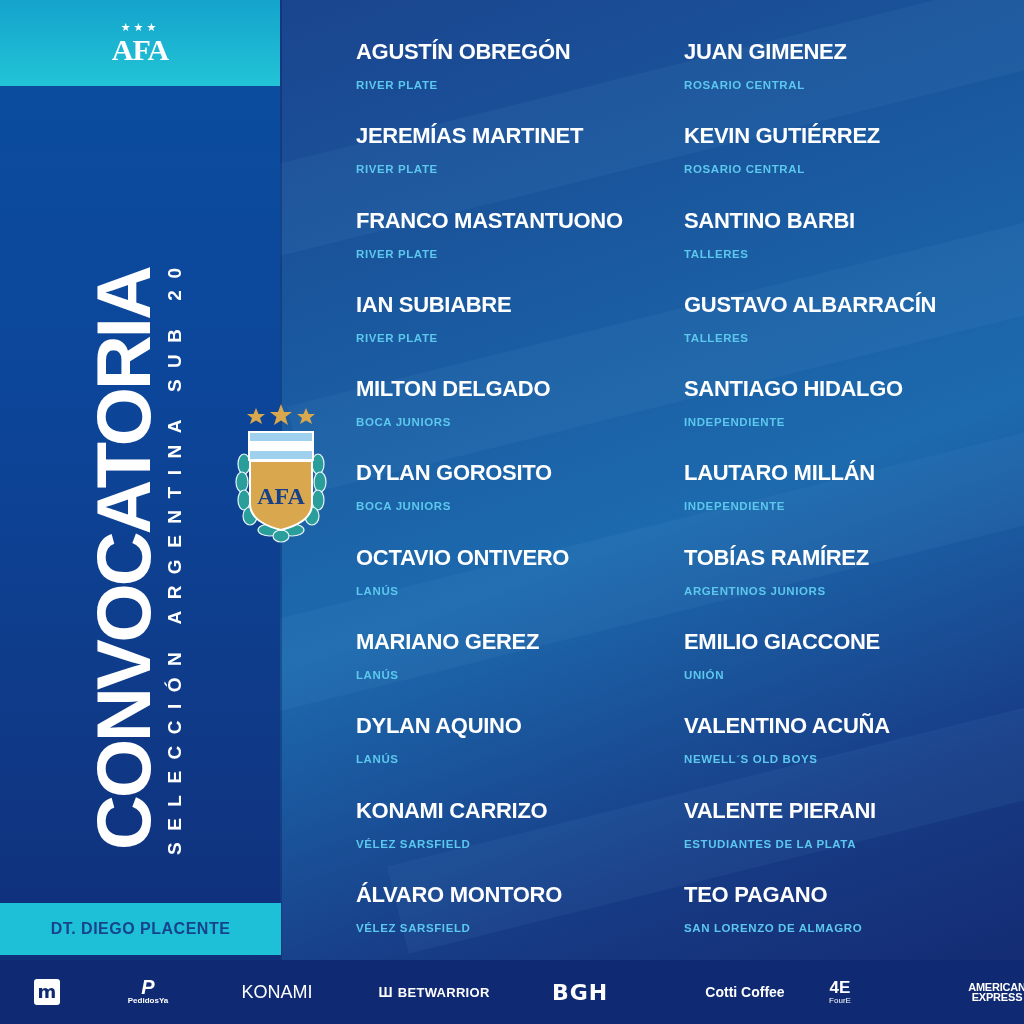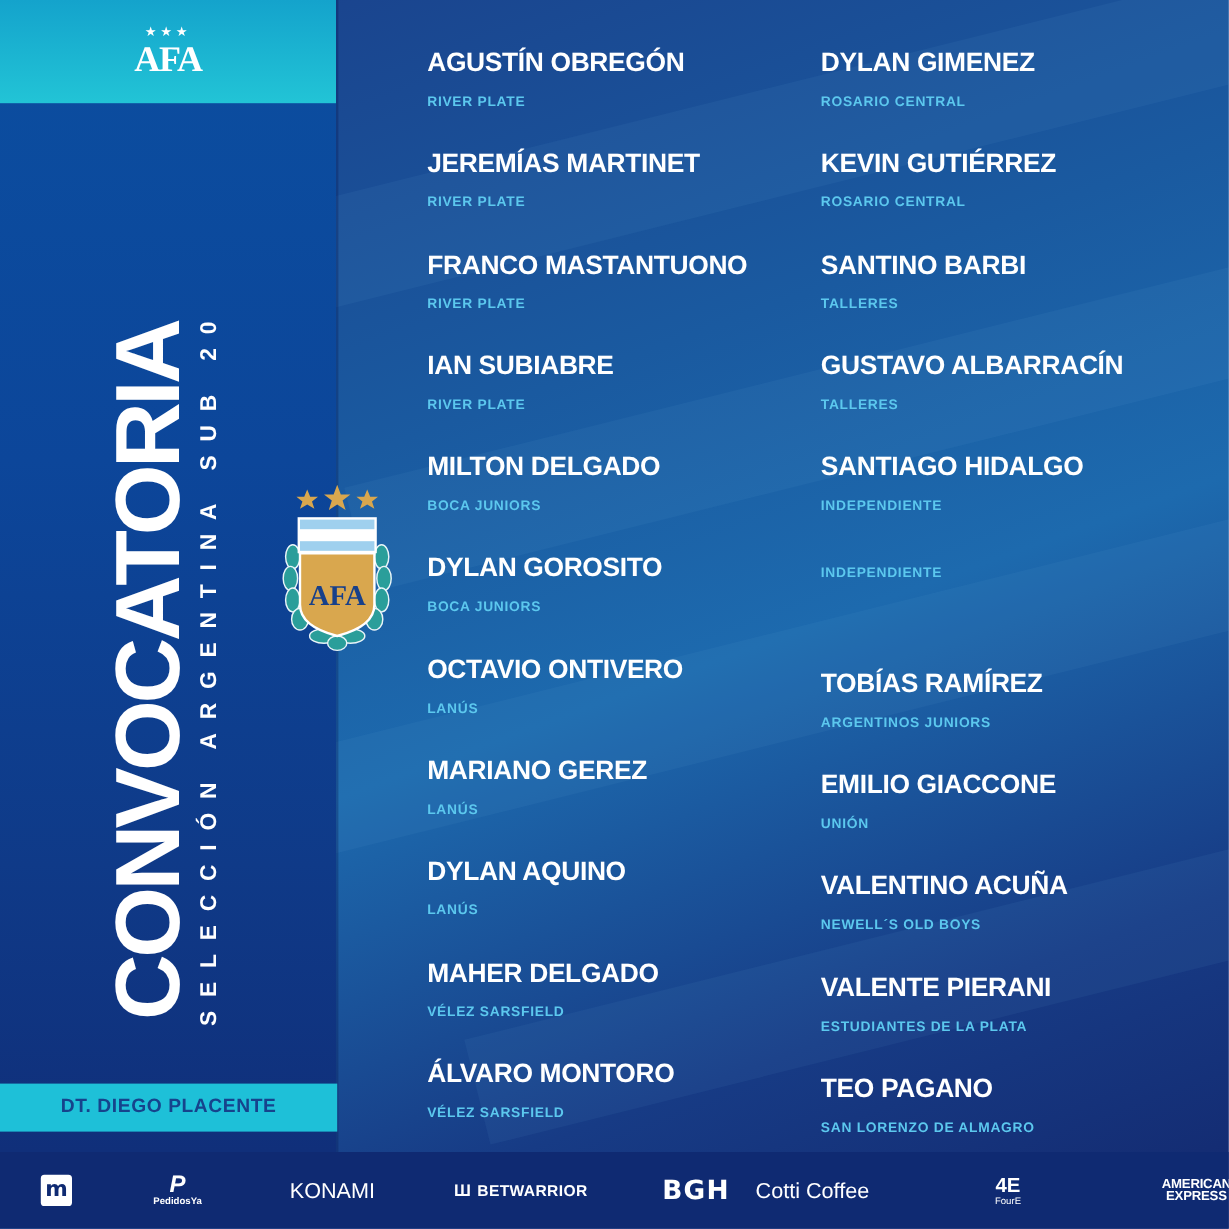--- a/index.html
+++ b/index.html
@@ -35,21 +35,21 @@
     font-weight:bold; font-size:76px; line-height:76px; letter-spacing:-3px; color:#fff; white-space:nowrap;
   }
   .vertical-sub {
     position:absolute; left:165px; top:855px; transform-origin:0 0; transform:rotate(-90deg);
     font-weight:bold; font-size:19px; line-height:20px; letter-spacing:11.5px; color:#fff; white-space:nowrap;
   }
   .crest {
     position:absolute; left:234px; top:404px; width:94px; height:140px;
   }
   .dt-box {
-    position:absolute; left:0; top:903px; width:281px; height:40px;
+    position:absolute; left:0; top:903px; width:281px; height:52px;
     background:#1ec0d8;
     display:flex; align-items:center; justify-content:center;
     color:#16438c; font-weight:bold; font-size:16px; letter-spacing:0.5px;
   }
   .col { position:absolute; top:38px; }
   .col-left { left:356px; }
   .col-right { left:684px; }
   .player { height:84.3px; }
   .pname { font-weight:bold; font-size:22px; line-height:28px; color:#fff; white-space:nowrap; letter-spacing:-0.3px; }
   .pclub { font-weight:bold; font-size:11.5px; line-height:14px; color:#5cc8ee; margin-top:12px; letter-spacing:0.6px; white-space:nowrap; }
@@ -58,21 +58,21 @@
     display:flex; align-items:center;
   }
   .sponsor { position:absolute; top:0; height:64px; display:flex; align-items:center; justify-content:center; color:#fff; font-weight:bold; }
   .mcd { left:34px; width:26px; height:26px; top:19px; background:#fff; border-radius:3px; color:#0f2a72; font-size:18px; font-family:"DejaVu Sans", sans-serif; line-height:26px; text-align:center; }
   .peds { left:118px; width:60px; flex-direction:column; }
   .peds .p { font-size:20px; line-height:18px; font-style:italic; }
   .peds .t { font-size:8px; line-height:10px; }
   .konami { left:232px; width:90px; font-size:18px; font-weight:normal; letter-spacing:0px; }
   .betw { left:378px; width:112px; font-size:13px; letter-spacing:0.3px; }
   .bgh { left:548px; width:64px; font-size:22px; font-family:"DejaVu Sans", sans-serif; letter-spacing:1px; }
-  .cotti { left:628px; width:98px; font-size:18px; font-weight:normal; }
+  .cotti { left:696px; width:98px; font-size:14px; font-weight:bold; }
   .foure { left:820px; width:40px; flex-direction:column; }
   .foure .a { font-size:17px; line-height:17px; }
   .foure .b { font-size:8px; line-height:9px; font-weight:normal; }
   .amex { left:952px; width:90px; flex-direction:column; font-size:11px; line-height:10px; letter-spacing:-0.2px; }
 </style>
 </head>
 <body>
 
 <div class="streaks">
   <div class="streak" style="left:-100px; top:40px;"></div>
@@ -155,51 +155,52 @@
     </div>
   <div class="player">
       <div class="pname">MARIANO GEREZ</div>
       <div class="pclub">LANÚS</div>
     </div>
   <div class="player">
       <div class="pname">DYLAN AQUINO</div>
       <div class="pclub">LANÚS</div>
     </div>
   <div class="player">
-      <div class="pname">MAHER DELGADO</div>
+      <div class="pname">KONAMI CARRIZO</div>
       <div class="pclub">VÉLEZ SARSFIELD</div>
     </div>
   <div class="player">
       <div class="pname">ÁLVARO MONTORO</div>
       <div class="pclub">VÉLEZ SARSFIELD</div>
     </div>
 </div>
 
 <div class="col col-right">
   <div class="player">
-      <div class="pname">DYLAN GIMENEZ</div>
+      <div class="pname">JUAN GIMENEZ</div>
       <div class="pclub">ROSARIO CENTRAL</div>
     </div>
   <div class="player">
       <div class="pname">KEVIN GUTIÉRREZ</div>
       <div class="pclub">ROSARIO CENTRAL</div>
     </div>
   <div class="player">
       <div class="pname">SANTINO BARBI</div>
       <div class="pclub">TALLERES</div>
     </div>
   <div class="player">
       <div class="pname">GUSTAVO ALBARRACÍN</div>
       <div class="pclub">TALLERES</div>
     </div>
   <div class="player">
       <div class="pname">SANTIAGO HIDALGO</div>
       <div class="pclub">INDEPENDIENTE</div>
     </div>
   <div class="player">
+      <div class="pname">LAUTARO MILLÁN</div>
       <div class="pclub">INDEPENDIENTE</div>
     </div>
   <div class="player">
       <div class="pname">TOBÍAS RAMÍREZ</div>
       <div class="pclub">ARGENTINOS JUNIORS</div>
     </div>
   <div class="player">
       <div class="pname">EMILIO GIACCONE</div>
       <div class="pclub">UNIÓN</div>
     </div>

